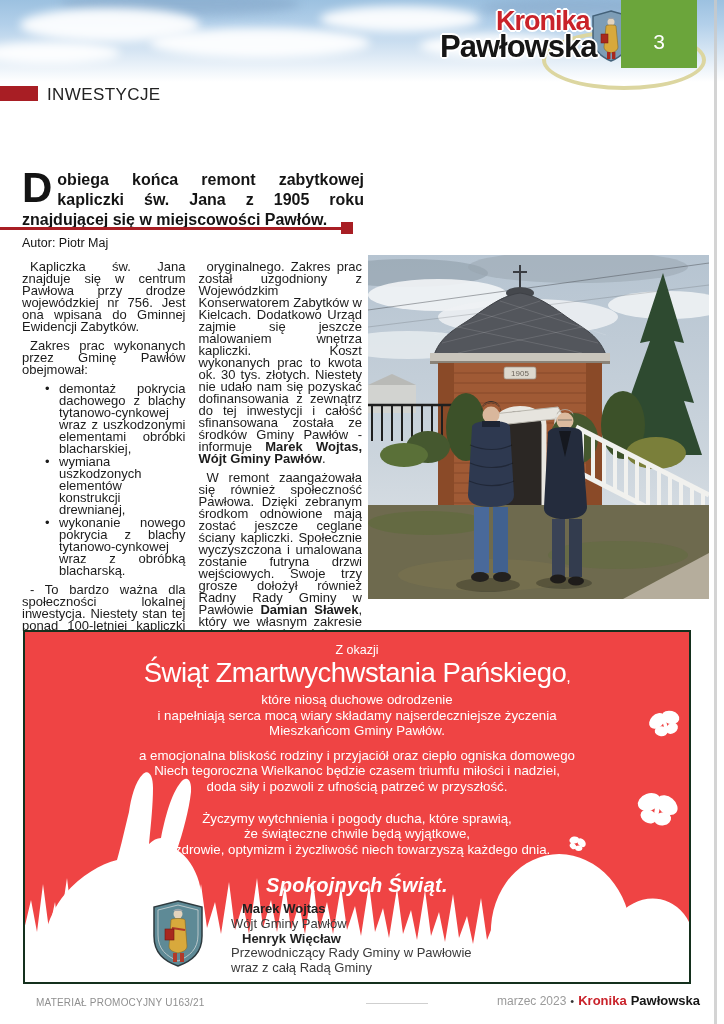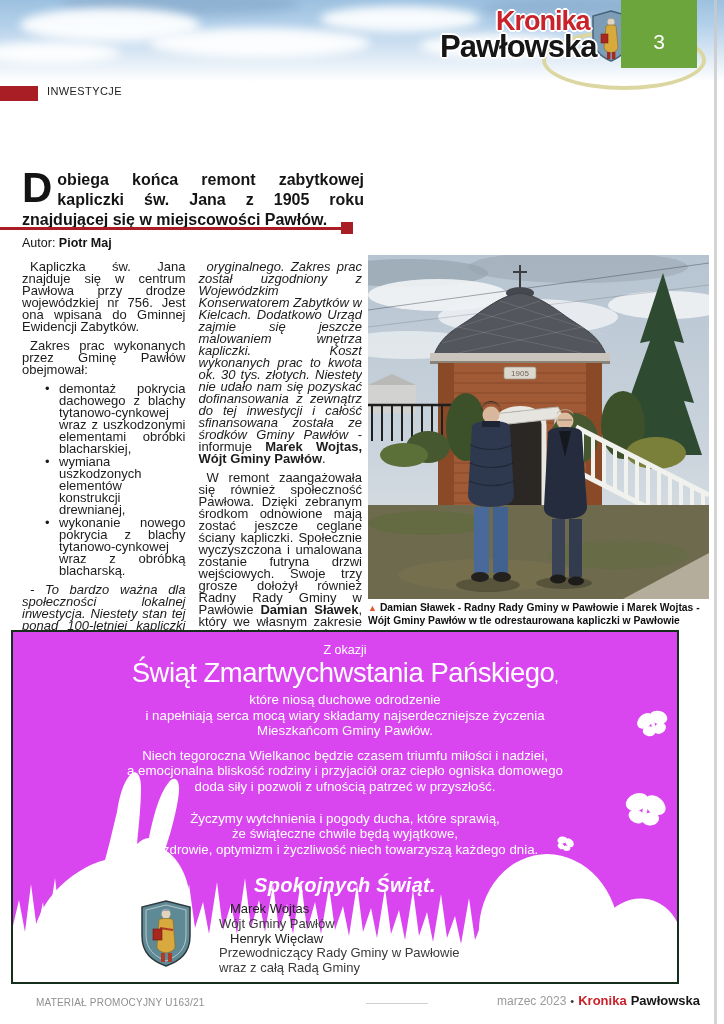--- a/index.html
+++ b/index.html
@@ -18,61 +18,61 @@
              border:4px solid #dcd6a0;border-radius:50%;}
   .outline-w{text-shadow:-2px 0 0 #fff,2px 0 0 #fff,0 -2px 0 #fff,0 2px 0 #fff,
              -1px -1px 0 #fff,1px 1px 0 #fff,-1px 1px 0 #fff,1px -1px 0 #fff;}
   .logo-kronika{position:absolute;left:56px;top:2px;font-size:27px;font-weight:bold;
                 color:#c9222a;letter-spacing:-1px;}
   .logo-pawlowska{position:absolute;left:0;top:25px;font-size:31px;font-weight:bold;
                   color:#161616;letter-spacing:-1px;}
   .logo-shield{position:absolute;left:151px;top:5px;}
   
   .section-block{position:absolute;left:0;top:86px;width:38px;height:15px;background:#a81e24;}
-  .section-label{position:absolute;left:47px;top:85px;font-size:11px;color:#222;letter-spacing:.4px;}
+  .section-label{position:absolute;left:47px;top:85px;font-size:17px;color:#222;letter-spacing:.4px;}
   .title{position:absolute;left:20px;top:104px;font-size:34px;font-weight:bold;color:#55a04a;
          letter-spacing:-1px;white-space:nowrap;
          text-shadow:-2px -2px 0 #fff,2px -2px 0 #fff,-2px 2px 0 #fff,2px 2px 0 #fff,
                      -2px 0 0 #fff,2px 0 0 #fff,0 -2px 0 #fff,0 2px 0 #fff,
                      0 4px 4px rgba(90,90,90,.5);}
   
   .lead{position:absolute;left:22px;top:170px;width:342px;font-size:16px;line-height:20px;
         font-weight:bold;color:#141414;text-align:justify;}
   .dropcap{float:left;font-size:42px;line-height:35px;padding-right:5px;}
   .rule-red{position:absolute;left:0;top:227px;width:350px;height:3px;background:#a81e24;}
   .rule-red-sq{position:absolute;left:341px;top:222px;width:12px;height:12px;background:#a81e24;}
   .author{position:absolute;left:22px;top:236px;font-size:12.5px;color:#141414;}
-  .author .b{font-weight:bold;}
+  .author .b{font-weight:normal;}
   
   .cols{position:absolute;left:22px;top:261px;width:340px;height:370px;display:flex;gap:13px;overflow:hidden;}
   .col{width:164px;font-size:13px;line-height:12px;text-align:justify;color:#1b1b1b;}
   .col p{margin:0 0 7px 0;text-indent:8px;}
   .col ul{margin:0 0 7px 0;padding:0;list-style:none;}
   .col li{position:relative;padding-left:37px;margin-bottom:1px;}
   .col li::before{content:"\2022";position:absolute;left:23px;}
-  .italic{font-style:italic;}
+  .italic{}
   .bold{font-weight:bold;}
   
   .photo{position:absolute;left:368px;top:255px;width:341px;height:344px;}
   .caption{position:absolute;left:368px;top:602px;width:348px;font-size:10.3px;font-weight:bold;
            line-height:12.8px;color:#101010;}
   .caption .arrow{color:#e4572e;font-size:9px;margin-right:3px;}
   
-  .wishes{position:absolute;left:11px;top:630px;width:668px;height:354px;background:#d946ef;
+  .wishes{position:absolute;left:23px;top:630px;width:668px;height:354px;background:#ef4444;
           border:2px solid #14301d;box-sizing:border-box;color:#fff;overflow:hidden;}
   .wish-deco{position:absolute;left:0;top:0;width:664px;height:350px;}
   .wish-text{position:relative;text-align:center;padding-top:11px;}
   .wish-intro{font-size:12.5px;}
   .wish-title{font-size:27.5px;font-weight:normal;letter-spacing:-.5px;line-height:31px;}
   .wish-line{font-size:13.3px;line-height:15.6px;}
   .wish-para{margin-top:9px;}
   .wish-closing{margin-top:17px;font-size:20px;font-weight:bold;font-style:italic;letter-spacing:.3px;}
   .signature{position:absolute;left:126px;top:266px;display:flex;gap:26px;text-align:left;}
   .sig-lines{font-size:13px;line-height:14.8px;color:#3a3a3a;padding-top:4px;}
-  .sig-name{font-weight:normal;color:#222;padding-left:11px;}
+  .sig-name{font-weight:bold;color:#222;padding-left:11px;}
   
   .footer-left{position:absolute;left:36px;top:997px;font-size:10px;color:#8f8f8f;letter-spacing:.2px;}
   .footer-right{position:absolute;right:24px;top:993px;display:flex;align-items:baseline;gap:4px;margin-left:32px;}
   .f-line{position:absolute;right:296px;top:1003px;width:62px;height:1px;background:#cfcfcf;}
   .f-date{color:#9a9a9a;font-size:12px;}
   .f-sep{color:#333;font-size:11px;}
   .f-brand-red{color:#c9222a;font-weight:bold;font-size:13px;}
   .f-brand-black{color:#161616;font-weight:bold;font-size:13px;}
   .edge{position:absolute;left:714px;top:0;width:3px;height:1024px;background:#c9c9c9;opacity:.8;}
 </style>
@@ -232,23 +232,20 @@
     <path d="M188,163 a9,8 0 0 1 18,0 l-1,-5 a9,7 0 0 0 -16,0 Z" fill="#b5b1a9"></path>
     <line x1="190" y1="165" x2="204" y2="165" stroke="#7d7468" stroke-width="1"></line>
     <path d="M180,178 C180,174 188,172 197,172 C206,172 214,174 214,178 L219,252 C219,260 210,264 197,264 C184,264 175,260 176,252 Z" fill="#242c3d"></path>
     <polygon points="191,176 203,176 197,202" fill="#15181f"></polygon>
     <rect x="184" y="264" width="13" height="58" fill="#3a4356"></rect>
     <rect x="201" y="264" width="13" height="58" fill="#333c4e"></rect>
     <ellipse cx="190" cy="324" rx="8" ry="4.5" fill="#1e1c1a"></ellipse>
     <ellipse cx="208" cy="326" rx="8" ry="4.5" fill="#1e1c1a"></ellipse>
   </svg>
 
-  <div class="caption">
-    <span class="arrow">▲</span><span>Damian Sławek - Radny Rady Gminy w Pawłowie i Marek Wojtas - Wójt Gminy Pawłów w tle odrestaurowana kapliczki w Pawłowie</span>
-  </div>
 
   <div class="wishes">
     <svg class="wish-deco" viewBox="0 0 664 350">
 
       <ellipse cx="536" cy="302" rx="70" ry="80" fill="#fff" transform="rotate(-6 536 302)"></ellipse>
       <ellipse cx="624" cy="322" rx="46" ry="56" fill="#fff" transform="rotate(12 624 322)"></ellipse>
 
       <path d="M-2,352 L-2,302 L6,268 L12,300 L18,252 L24,298 L30,270 L34,300 L42,246 L48,296 L54,268 L58,298 L66,240 L72,294 L80,262 L86,298 L94,250 L100,296 L108,270 L112,300 L120,248 L126,296 L134,266 L140,300 L148,244 L154,294 L162,268 L168,300 L176,252 L182,296 L190,270 L196,302 L204,250 L210,298 L218,272 L224,302 L232,246 L238,296 L246,268 L252,300 L260,252 L266,298 L274,272 L280,302 L288,248 L294,298 L302,270 L308,302 L316,254 L322,298 L330,274 L336,304 L344,252 L350,300 L358,276 L364,306 L372,256 L378,302 L386,278 L392,308 L400,258 L406,304 L414,280 L420,310 L428,262 L434,306 L442,284 L448,312 L456,266 L462,308 L470,288 L476,314 L484,270 L490,310 L498,290 L504,316 L512,274 L518,312 L526,292 L532,318 L540,278 L546,314 L554,296 L560,320 L568,282 L574,316 L582,298 L588,322 L596,286 L602,318 L610,300 L616,324 L624,290 L630,320 L638,304 L644,326 L652,296 L658,322 L666,308 L666,352 Z" fill="#fff"></path>
 
       <path d="M18,350 C14,318 20,286 40,262 C56,243 76,232 92,228 C96,214 100,196 104,180 C106,166 110,150 118,142 C124,137 128,144 128,156 C128,172 126,192 124,212 C128,208 132,206 136,206 C140,186 146,162 156,150 C162,143 167,148 166,160 C164,178 158,200 152,218 C162,224 170,236 174,250 C178,264 176,280 170,294 C166,304 162,314 160,326 C158,336 158,344 158,350 Z" fill="#fff"></path>
@@ -280,22 +277,22 @@
       <polygon points="648,340 656,296 662,340" fill="#fff"></polygon>
     </svg>
 
     <div class="wish-text">
       <div class="wish-intro">Z okazji</div>
       <div class="wish-title"><span>Świąt Zmartwychwstania Pańskiego</span><span style="font-size:16px;">,</span></div>
       <div class="wish-line">które niosą duchowe odrodzenie</div>
       <div class="wish-line">i napełniają serca mocą wiary składamy najserdeczniejsze życzenia</div>
       <div class="wish-line"><span class="wish-b">Mieszkańcom Gminy Pawłów</span><span>.</span></div>
       <div class="wish-para">
+        <div class="wish-line">a emocjonalna bliskość rodziny i przyjaciół oraz ciepło ogniska domowego</div>
         <div class="wish-line">Niech tegoroczna Wielkanoc będzie czasem triumfu miłości i nadziei,</div>
-        <div class="wish-line">a emocjonalna bliskość rodziny i przyjaciół oraz ciepło ogniska domowego</div>
         <div class="wish-line">doda siły i pozwoli z ufnością patrzeć w przyszłość.</div>
       </div>
       <div class="wish-para" style="margin-top:16px;">
         <div class="wish-line">Życzymy wytchnienia i pogody ducha, które sprawią,</div>
         <div class="wish-line">że świąteczne chwile będą wyjątkowe,</div>
         <div class="wish-line">a zdrowie, optymizm i życzliwość niech towarzyszą każdego dnia.</div>
       </div>
       <div class="wish-closing">Spokojnych Świąt.</div>
     </div>
 

